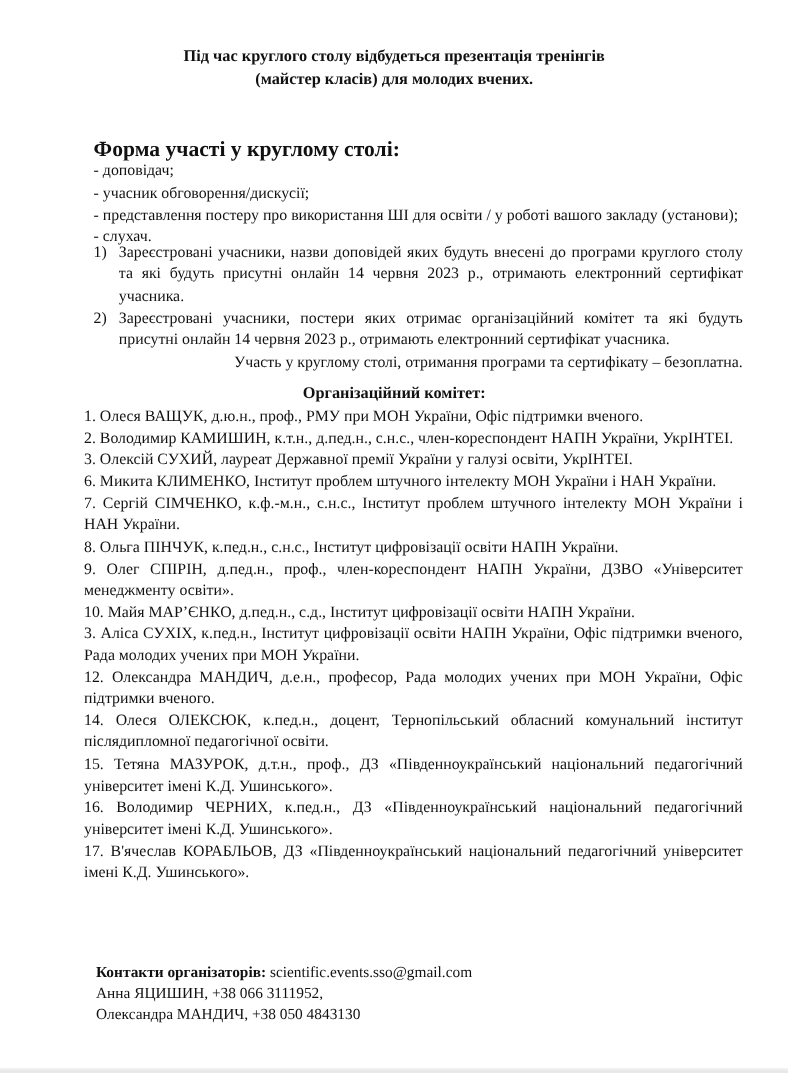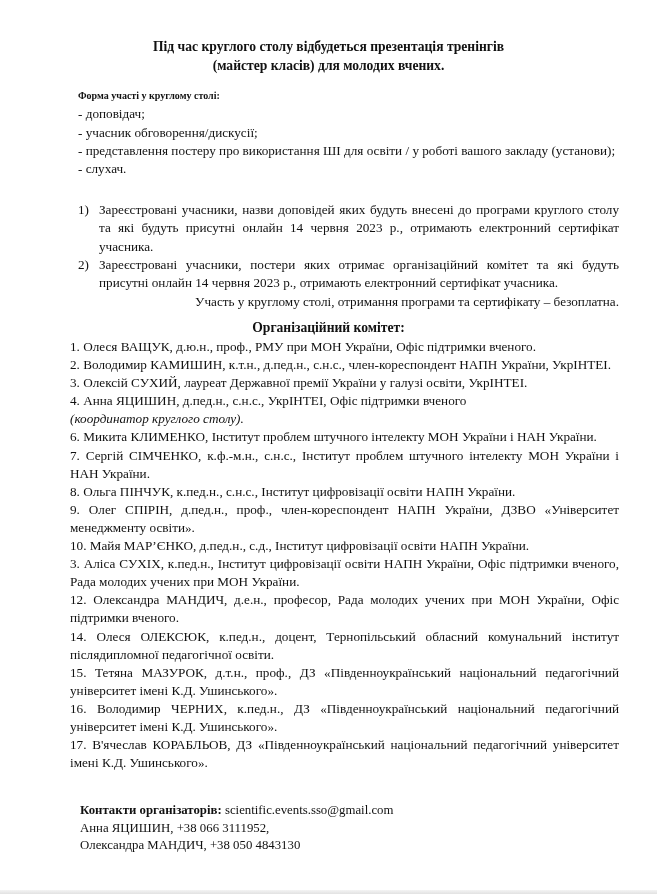--- a/index.html
+++ b/index.html
@@ -7,21 +7,21 @@
          font-family: "Liberation Serif", serif; color: #111; font-size: 13.2px; }
   .page { position: absolute; left: 0; top: 0; width: 657px; height: 886px; background: #fff; }
   .bottom-edge { position: absolute; left: 0; bottom: 0; width: 657px; height: 4px;
                  background: linear-gradient(#f4f4f4, #e2e2e2); }
   .title { position: absolute; left: 0; width: 657px; top: 37px; text-align: center;
            font-weight: bold; font-size: 13.6px; line-height: 19px; }
   .block { position: absolute; left: 78px; width: 541px; line-height: 18.3px; }
   .just { text-align: justify; text-align-last: left; }
   .bold { font-weight: bold; }
   .form-block { top: 87px; }
-  .form-heading { font-weight: bold; font-size: 10px; }
+  .form-heading { font-weight: bold; font-size: 18px; margin-top: 28px; }
   ol.cert { position: absolute; left: 78px; width: 541px; top: 201px; margin: 0; padding: 0; list-style: none; line-height: 18.3px; }
   ol.cert li { position: relative; padding-left: 21px; text-align: justify; }
   ol.cert li .num { position: absolute; left: 0; top: 0; }
   .free { top: 293px; text-align: right; }
   .committee-heading { position: absolute; left: 0; width: 657px; top: 320px; text-align: center; font-weight: bold; font-size: 13.6px; }
   .committee { position: absolute; left: 70px; width: 549px; top: 338px; line-height: 18.1px; }
   .member { text-align: justify; text-align-last: left; }
   .member .wrap-last { display: block; text-align: left; }
   .italic { font-style: italic; }
   .contacts { position: absolute; left: 80px; top: 802px; line-height: 17.5px; font-size: 12.8px; }
@@ -56,24 +56,20 @@
   </ol>
 
   <div class="block free">Участь у круглому столі, отримання програми та сертифікату – безоплатна.</div>
 
   <div class="committee-heading">Організаційний комітет:</div>
 
   <div class="committee">
     <div class="member">1. Олеся ВАЩУК, д.ю.н., проф., РМУ при МОН України, Офіс підтримки вченого.</div>
     <div class="member">2. Володимир КАМИШИН, к.т.н., д.пед.н., с.н.с., член-кореспондент НАПН України, УкрІНТЕІ.</div>
     <div class="member">3. Олексій СУХИЙ, лауреат Державної премії України у галузі освіти, УкрІНТЕІ.</div>
-    <div class="member">
-      <span class="member-line full-line">4. Анна ЯЦИШИН, д.пед.н., с.н.с., УкрІНТЕІ, Офіс підтримки вченого</span>
-      <span class="italic wrap-last">(координатор круглого столу).</span>
-    </div>
     <div class="member">6. Микита КЛИМЕНКО, Інститут проблем штучного інтелекту МОН України і НАН України.</div>
     <div class="member">7. Сергій СІМЧЕНКО, к.ф.-м.н., с.н.с., Інститут проблем штучного інтелекту МОН України і НАН України.</div>
     <div class="member">8. Ольга ПІНЧУК, к.пед.н., с.н.с., Інститут цифровізації освіти НАПН України.</div>
     <div class="member">9. Олег СПІРІН, д.пед.н., проф., член-кореспондент НАПН України, ДЗВО «Університет менеджменту освіти».</div>
     <div class="member">10. Майя МАР’ЄНКО, д.пед.н., с.д., Інститут цифровізації освіти НАПН України.</div>
     <div class="member">3. Аліса СУХІХ, к.пед.н., Інститут цифровізації освіти НАПН України, Офіс підтримки вченого, Рада молодих учених при МОН України.</div>
     <div class="member">12. Олександра МАНДИЧ, д.е.н., професор, Рада молодих учених при МОН України, Офіс підтримки вченого.</div>
     <div class="member">14. Олеся ОЛЕКСЮК, к.пед.н., доцент, Тернопільський обласний комунальний інститут післядипломної педагогічної освіти.</div>
     <div class="member">15. Тетяна МАЗУРОК, д.т.н., проф., ДЗ «Південноукраїнський національний педагогічний університет імені К.Д. Ушинського».</div>
     <div class="member">16. Володимир ЧЕРНИХ, к.пед.н., ДЗ «Південноукраїнський національний педагогічний університет імені К.Д. Ушинського».</div>

